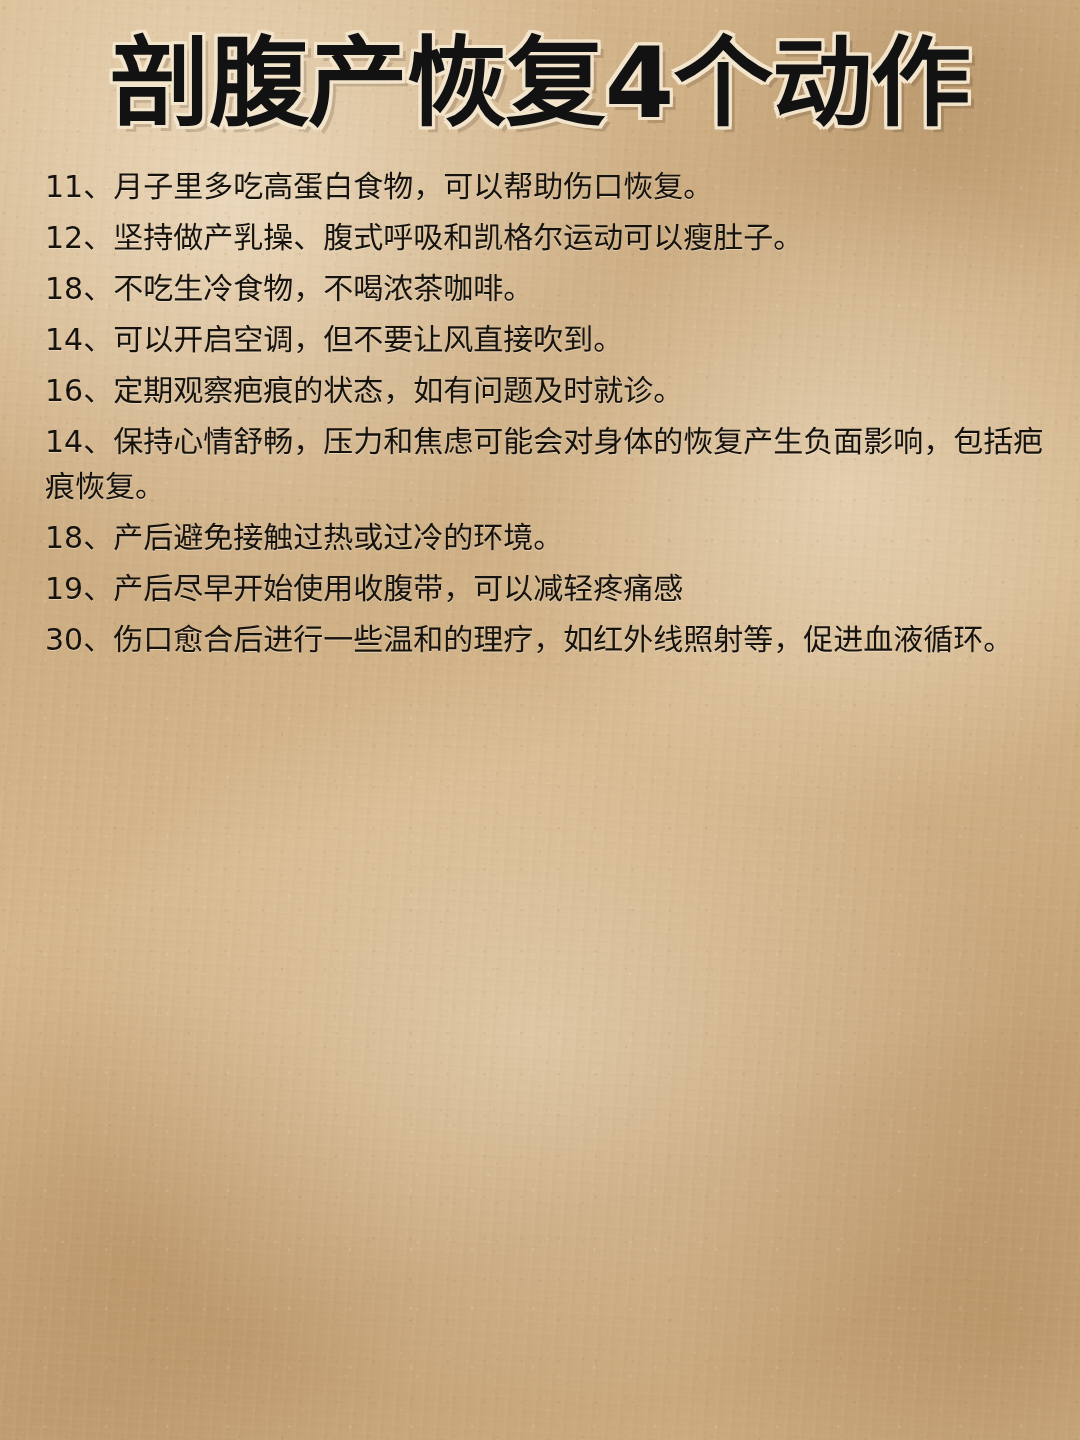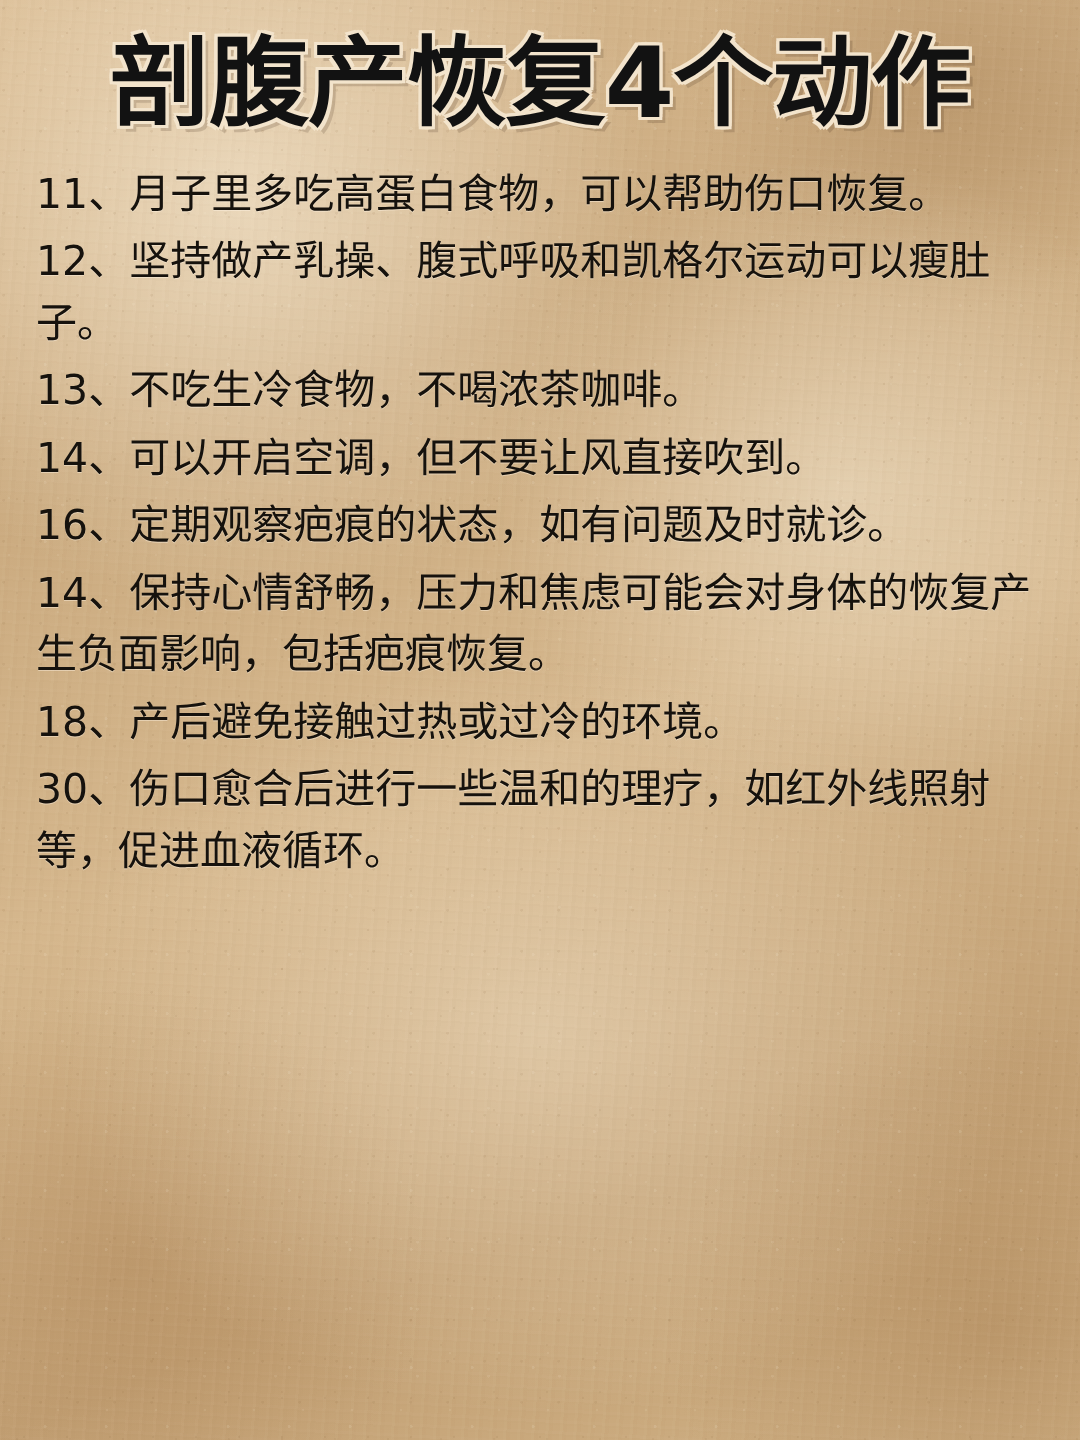--- a/index.html
+++ b/index.html
@@ -87,43 +87,44 @@
   }
 
   
   .list {
     margin: 0;
     padding: 0;
     list-style: none;
   }
   .tip {
     font-family: "DejaVu Sans", "Liberation Sans", sans-serif;
-    font-size: 41px;
+    font-size: 30px;
     line-height: 1.50;
     color: #16120d;
-    margin: 0 0 6px 0;
+    margin: 0 0 6px 9px;
     text-align: left;
     text-indent: 0;
     word-break: break-all;
     text-shadow: 0 1px 0 rgba(255,245,228,0.45);
   }
 </style>
 </head>
 <body>
 
 <div class="poster">
   <div class="content">
 
     <h1 class="title">剖腹产恢复4个动作</h1>
 
     <ul class="list">
       <li class="tip">11、月子里多吃高蛋白食物，可以帮助伤口恢复。</li>
       <li class="tip">12、坚持做产乳操、腹式呼吸和凯格尔运动可以瘦肚子。</li>
-      <li class="tip">13、不吃生冷食物，不喝浓茶咖啡。</li>
+      <li class="tip">18、不吃生冷食物，不喝浓茶咖啡。</li>
       <li class="tip">14、可以开启空调，但不要让风直接吹到。</li>
       <li class="tip">16、定期观察疤痕的状态，如有问题及时就诊。</li>
       <li class="tip">14、保持心情舒畅，压力和焦虑可能会对身体的恢复产生负面影响，包括疤痕恢复。</li>
       <li class="tip">18、产后避免接触过热或过冷的环境。</li>
+      <li class="tip">19、产后尽早开始使用收腹带，可以减轻疼痛感</li>
       <li class="tip">30、伤口愈合后进行一些温和的理疗，如红外线照射等，促进血液循环。</li>
     </ul>
 
   </div>
 </div>
 
 </body></html>

